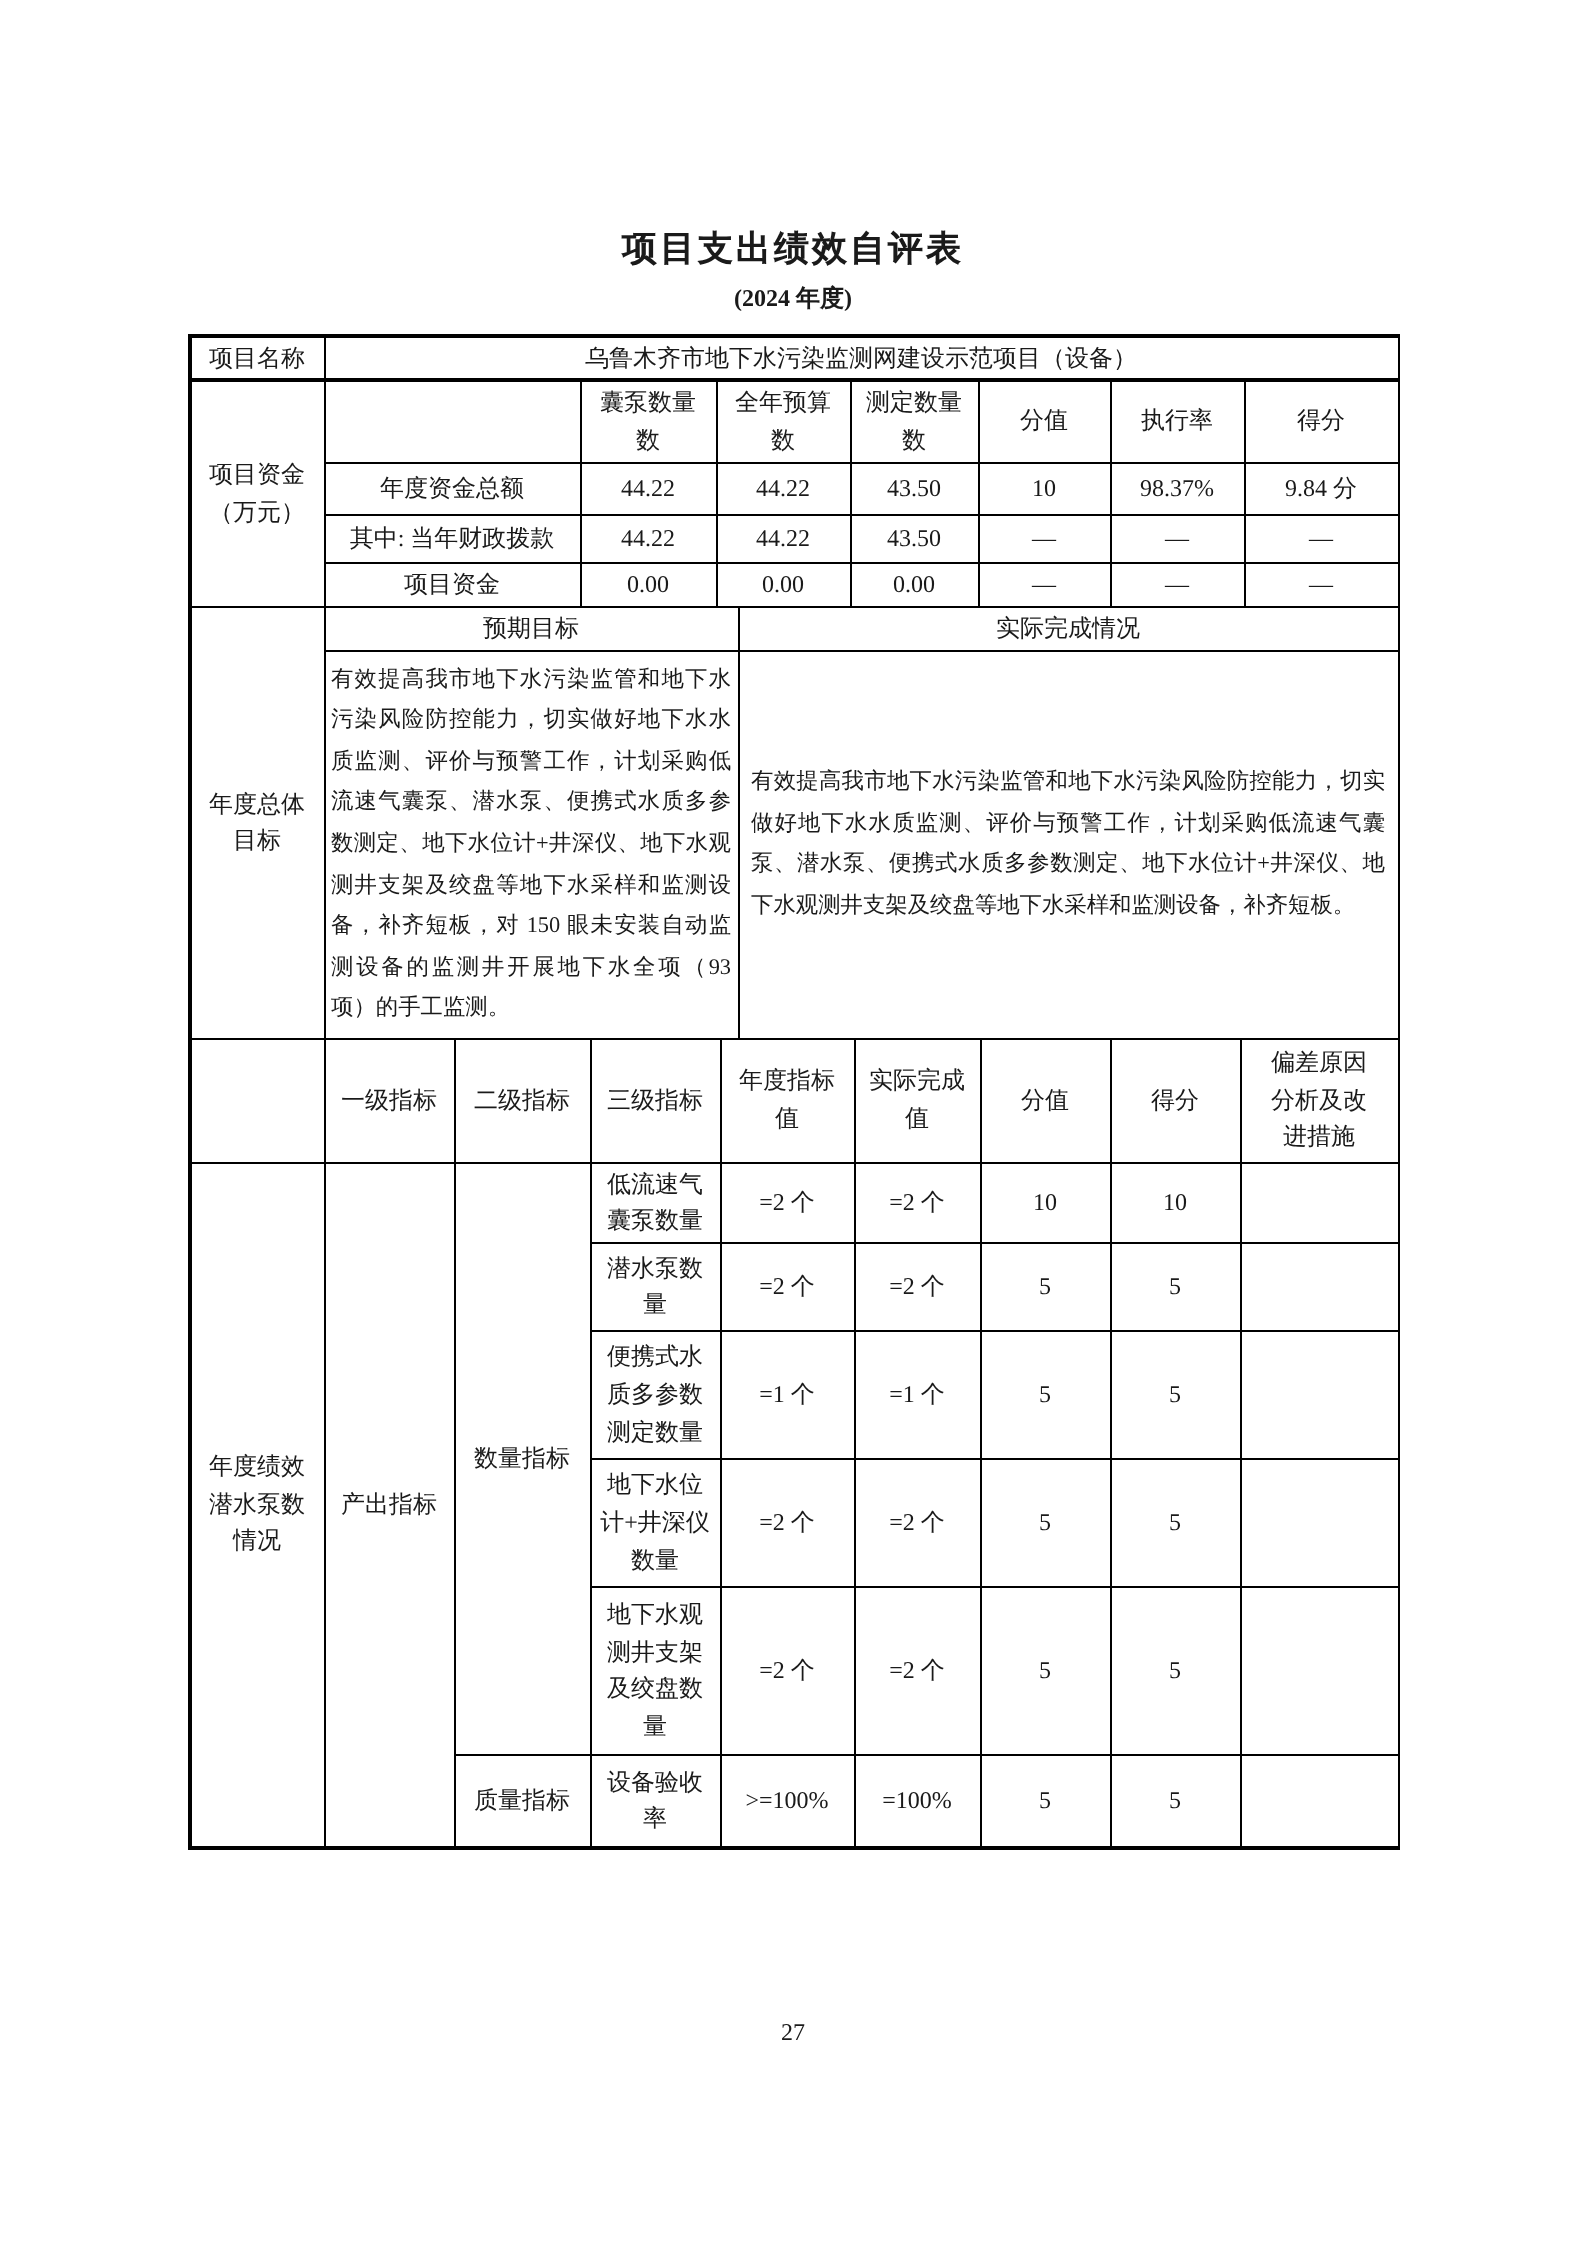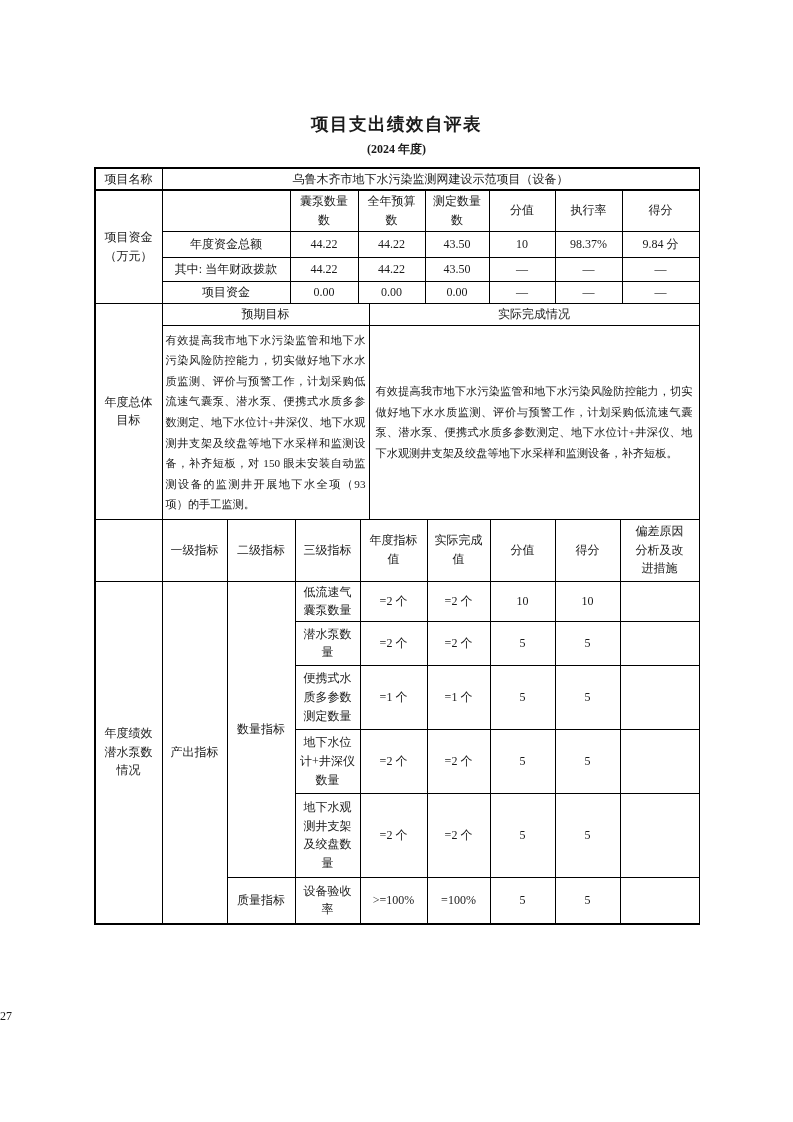--- a/index.html
+++ b/index.html
@@ -26,21 +26,21 @@
     word-break:break-all;
   }
   td.para {
     white-space:normal;
     text-align:justify;
     font-size:11.2px;
     line-height:1.84;
     padding:4px 3px;
     vertical-align:middle;
   }
-  .page-number { text-align:left; font-size:12px; margin-top:84px; }
+  .page-number { text-align:center; font-size:12px; margin-top:84px; }
 </style>
 </head>
 <body>
 
 <div class="page">
 
   <div class="doc-title">项目支出绩效自评表</div>
   <div class="doc-subtitle">(2024 年度)</div>
 
   <div class="tbl-wrap">

